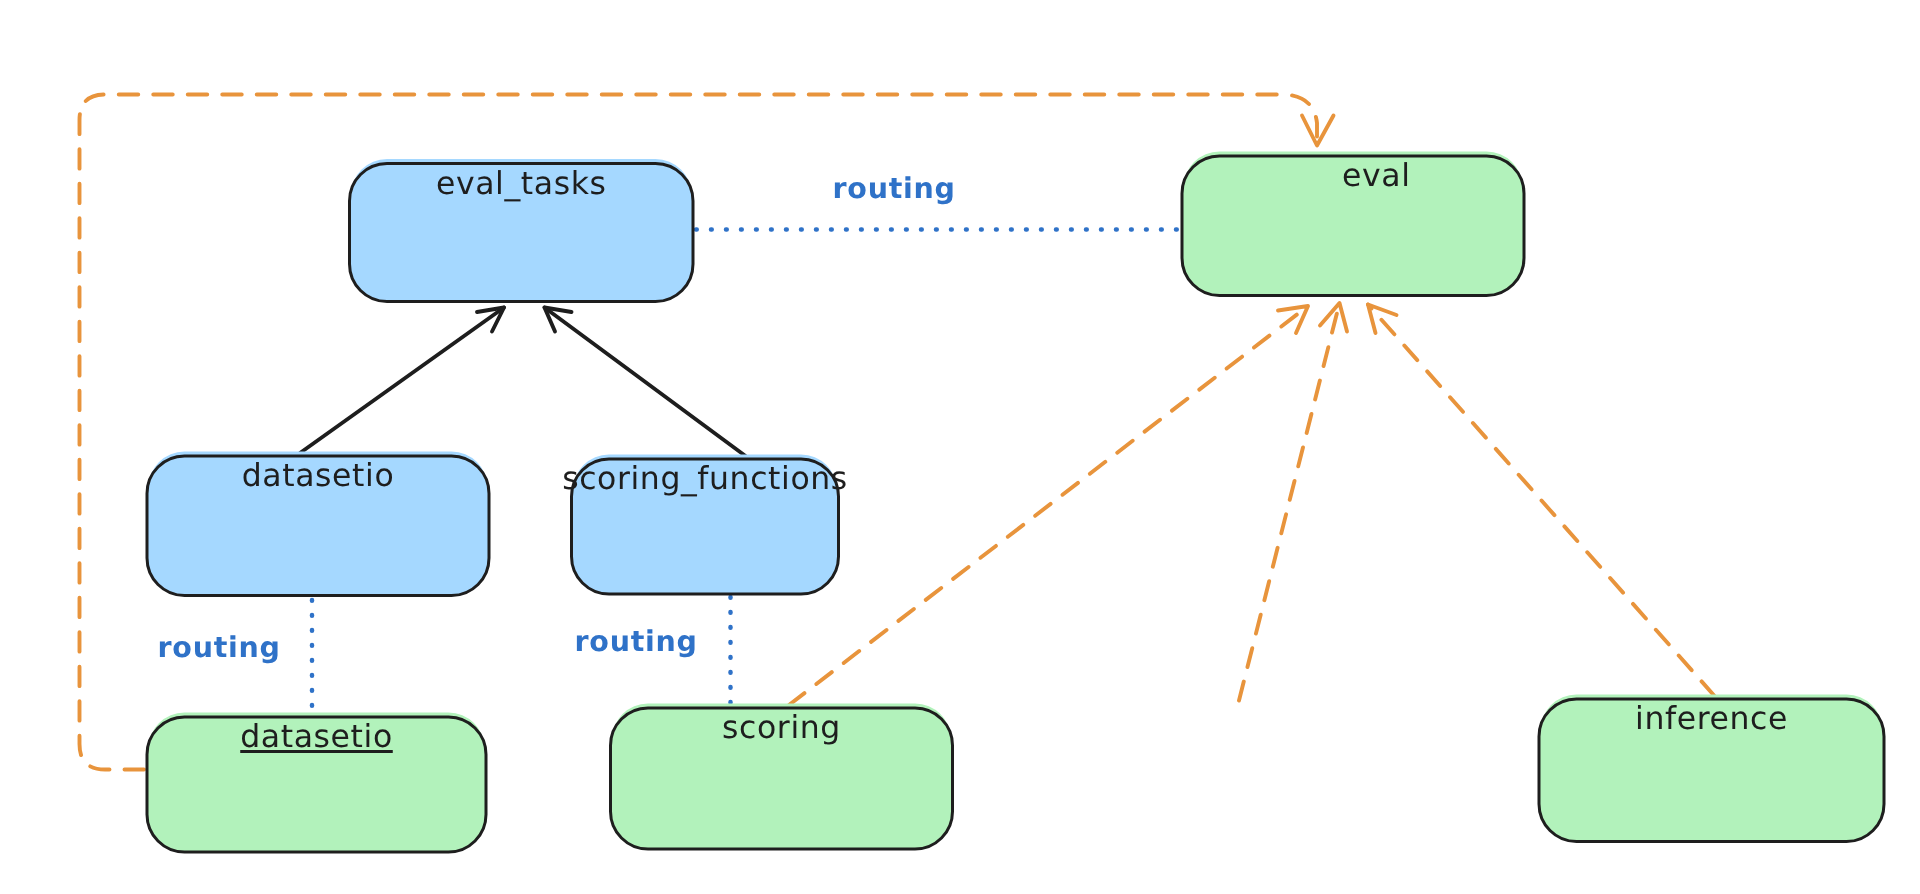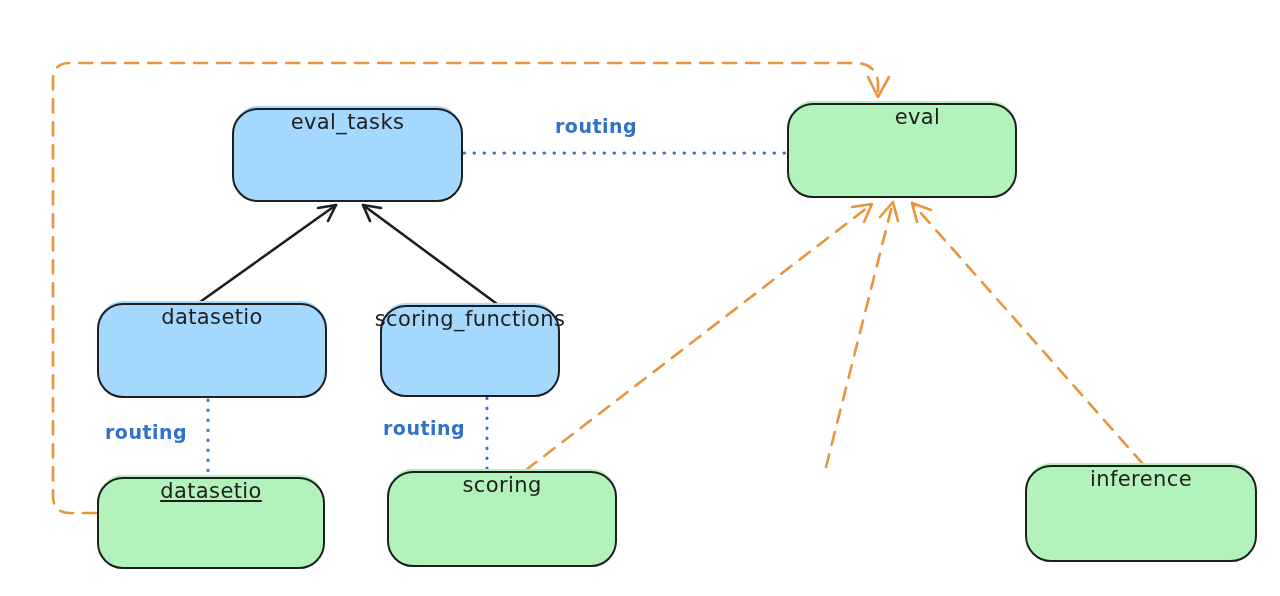--- a/index.html
+++ b/index.html
@@ -124,21 +124,21 @@
   </div>
 
   <div class="node node-blue" style="left:380px; top:305px; width:180px; height:92px;">
     <span>scoring_functions</span>
   </div>
 
   <div class="node node-green" style="left:97px; top:477px; width:228px; height:92px;text-decoration:underline;">
     <span>datasetio</span>
   </div>
 
-  <div class="node node-green" style="left:387px; top:471px; width:230px; height:96px;">
+  <div class="node node-green" style="left:406px; top:471px; width:230px; height:96px;">
     <span>scoring</span>
   </div>
 
 
   <div class="node node-green" style="left:1025px; top:465px; width:232px; height:97px;">
     <span>inference</span>
   </div>
 
   <div class="edge-label" style="left:555px; top:115px; width:125px;">routing</div>
   <div class="edge-label" style="left:105px; top:421px; width:100px;">routing</div>

